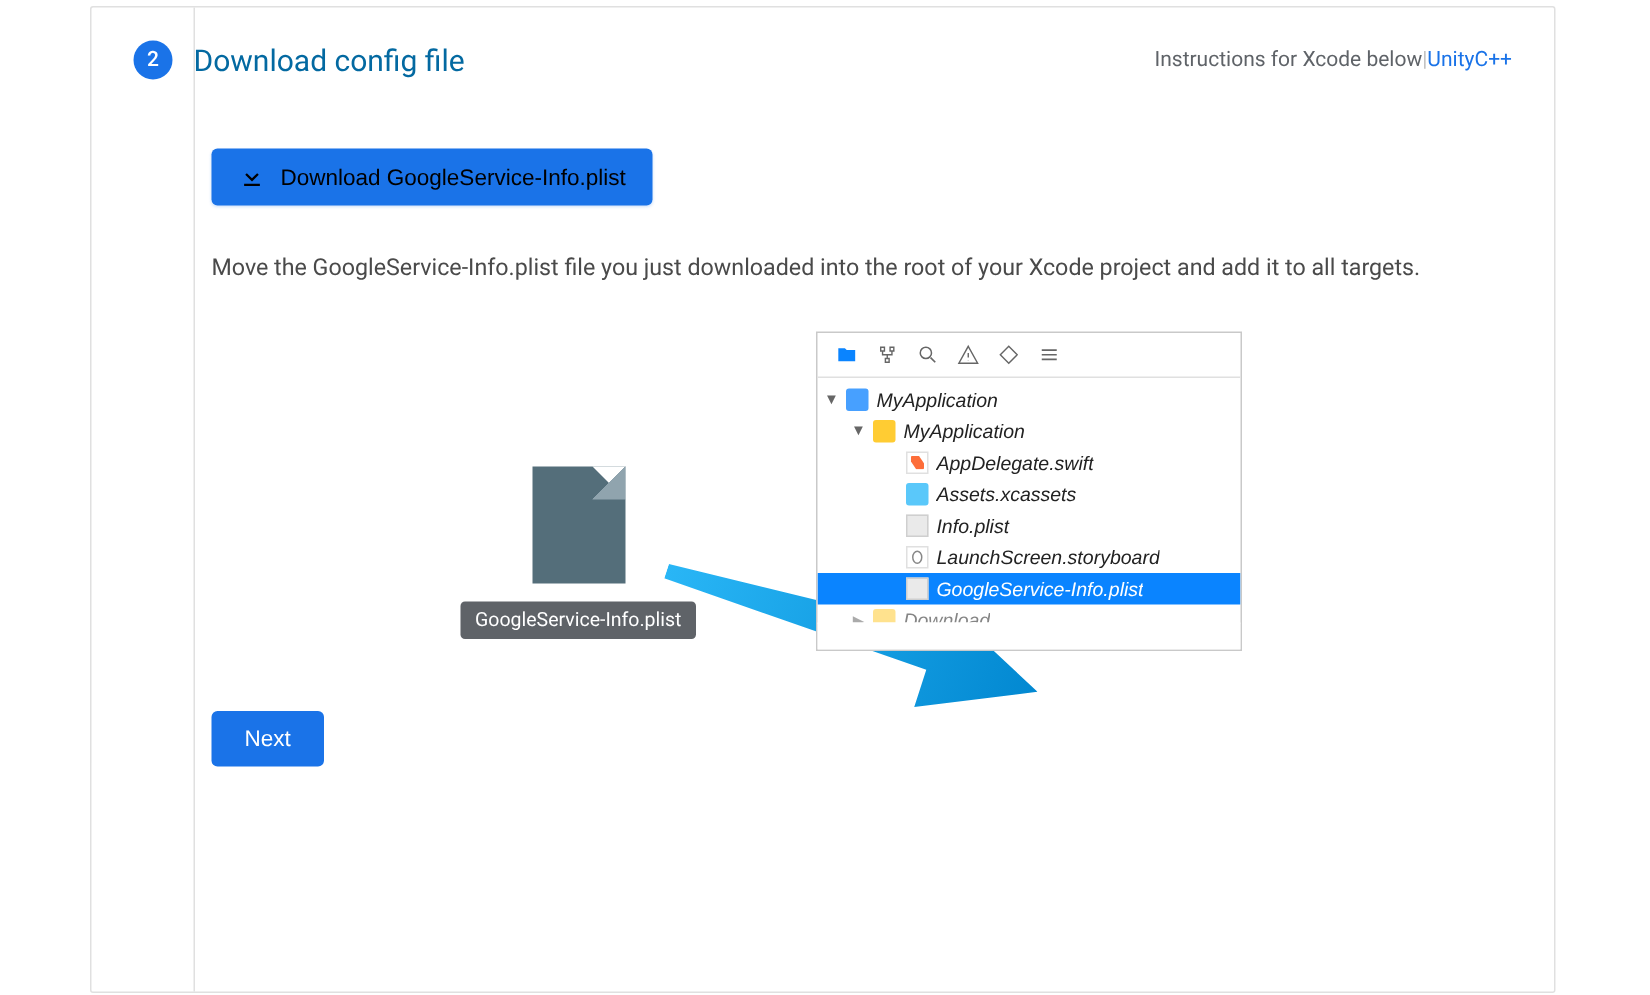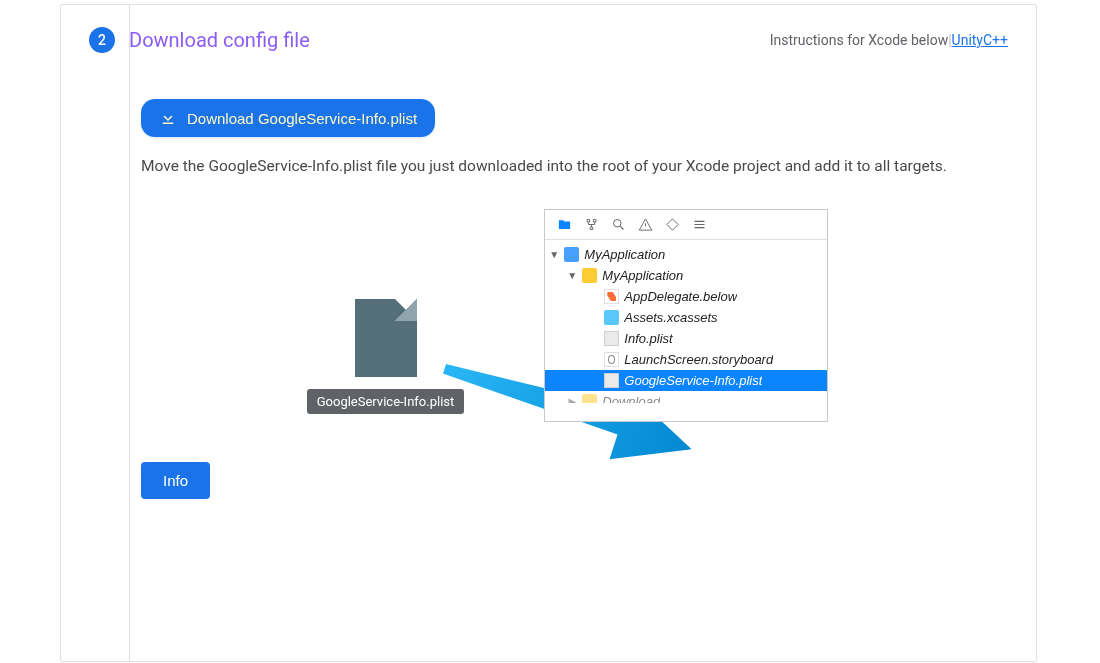--- a/index.html
+++ b/index.html
@@ -24,44 +24,44 @@
     display: flex; align-items: center; justify-content: space-between;
     padding: 22px 28px 0 28px;
   }
   .title-wrap { display: flex; align-items: center; gap: 14px; }
   .step-badge {
     width: 26px; height: 26px; border-radius: 50%;
     background: #1a73e8; color: #fff;
     display: flex; align-items: center; justify-content: center;
     font-size: 14px; font-weight: 500;
   }
-  .step-title { font-size: 20px; color: #8b5cf6; }
+  .step-title { font-size: 20px; color: #0369a1; }
   .links-row { font-size: 14px; color: #5f6368; display: flex; align-items: center; }
   .links-row .sep { color: #c0c0c0; }
-  .links-row a { color: #1a73e8; text-decoration: underline; cursor: pointer; }
+  .links-row a { color: #1a73e8; cursor: pointer; }
 
   .content { padding: 0 42px 24px 80px; }
   .vline {
     position: absolute;
     top: 0; bottom: 0; left: 68px;
     width: 1px; background: #e0e0e0;
   }
 
   .dl-btn {
     display: inline-flex; align-items: center; gap: 10px;
-    background: #1a73e8; color: #fef9c3;
-    border: none; border-radius: 14px;
+    background: #1a73e8; color: #000000;
+    border: none; border-radius: 4px;
     font-size: 15px; font-weight: 500;
     padding: 10px 18px; cursor: pointer;
     margin-top: 46px;
     box-shadow: 0 1px 2px rgba(26,115,232,.2);
   }
   .dl-icon { width: 18px; height: 18px; }
   .instr {
-    margin-top: 16px; font-size: 15.5px; line-height: 26px;
+    margin-top: 28px; font-size: 15.5px; line-height: 26px;
     color: #4a4a4a; max-width: 870px;
   }
 
   .vis { margin-top: 30px; display: flex; align-items: flex-start; justify-content: center; gap: 80px; position: relative; }
   .file-side { display: flex; flex-direction: column; align-items: center; padding-top: 90px; }
   .file-doc { width: 62px; height: 78px; background: #546e7a; position: relative; }
   .file-doc::before {
     content: ""; position: absolute; top: 0; right: 0;
     border-style: solid; border-width: 0 22px 22px 0;
     border-color: transparent #fff transparent transparent;
@@ -198,21 +198,21 @@
           </div>
           <div class="tree-row ind2">
             <span class="disc">▼</span>
             <span class="icon-box folder-ic"></span>
             <span class="label">MyApplication</span>
           </div>
           <div id="tree-items">
               <div class="tree-row ind3">
                 <span class="disc"></span>
                 <span class="icon-box swift-ic"></span>
-                <span class="label">AppDelegate.below</span>
+                <span class="label">AppDelegate.swift</span>
               </div>
               <div class="tree-row ind3">
                 <span class="disc"></span>
                 <span class="icon-box afolder-ic"></span>
                 <span class="label">Assets.xcassets</span>
               </div>
               <div class="tree-row ind3">
                 <span class="disc"></span>
                 <span class="icon-box plist-ic"></span>
                 <span class="label">Info.plist</span>
@@ -231,15 +231,15 @@
           <div class="products-row" style="opacity:.55">
             <span class="disc">▶</span>
             <span class="icon-box folder-ic"></span>
             <span class="label">Download</span>
           </div>
         </div>
         <div class="cutoff"></div>
       </div>
     </div>
 
-    <button class="next-btn">Info</button>
+    <button class="next-btn">Next</button>
   </div>
 </div>
 
 </body></html>

